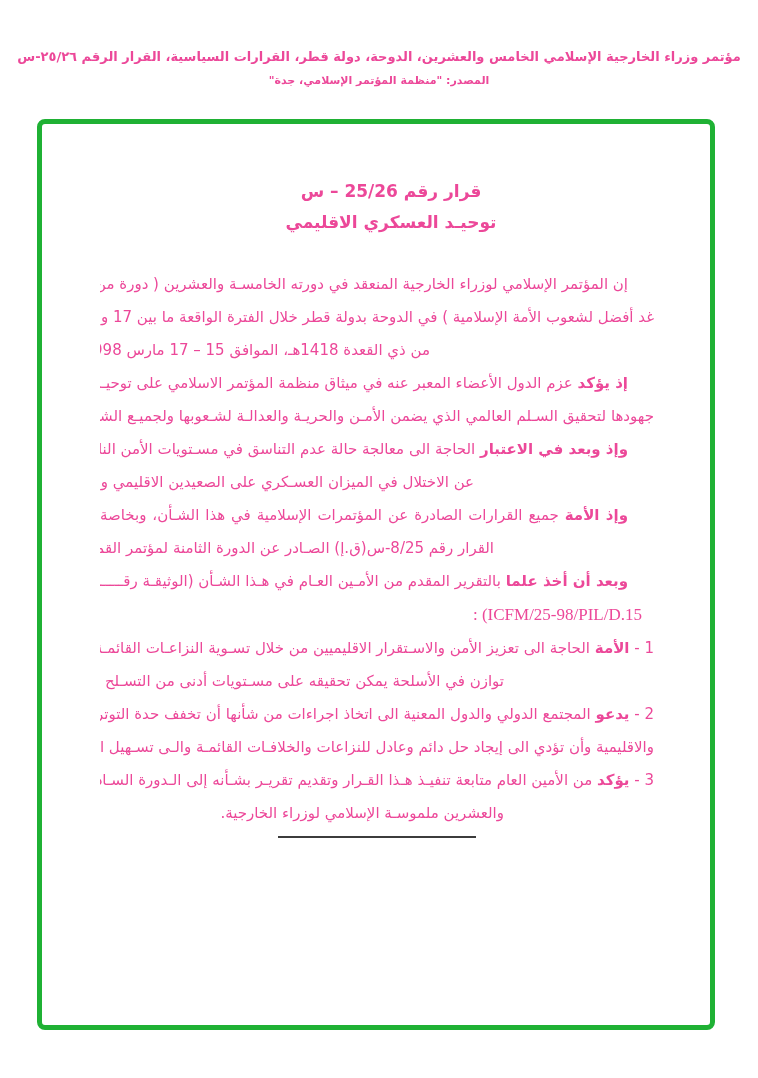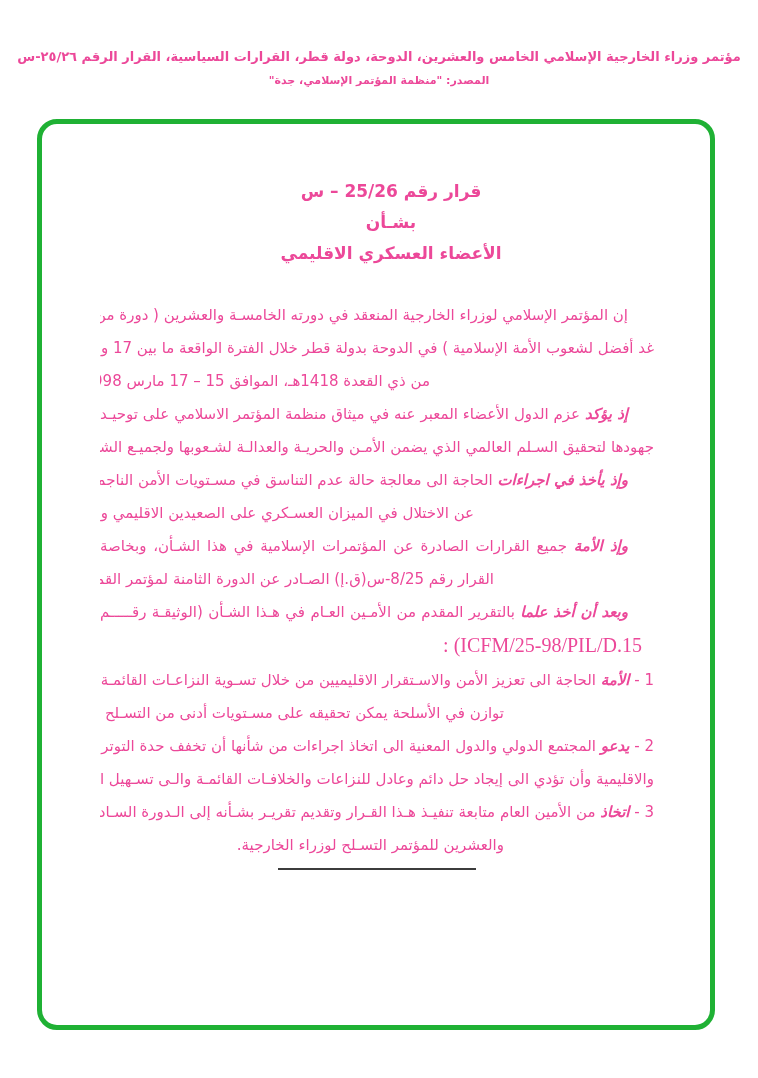--- a/index.html
+++ b/index.html
@@ -39,21 +39,21 @@
     margin-top: 5px;
   }
   
   .frame {
     position: absolute;
     left: 37px;
     top: 112px;
     width: 668px;
     height: 901px;
     border: 5px solid #1fb134;
-    border-radius: 20px;
+    border-radius: 8px;
     background: #ffffff;
   }
   .content {
     direction: rtl;
     text-align: right;
     padding: 52px 56px 0 58px;
   }
   
   .title-block {
     text-align: center;
@@ -81,27 +81,27 @@
   }
   .rline { text-align: right; }
   .ind   { padding-right: 26px; }
   .pr12  { padding-right: 12px; }
   .pr20  { padding-right: 20px; }
   .pr150 { padding-right: 150px; }
   .pr160 { padding-right: 160px; }
   .pr180 { padding-right: 180px; }
   .pr210 { padding-right: 210px; }
   .pr224 { padding-right: 224px; }
-  .b { font-weight: bold; font-style: italic; }
+  .b { font-weight: bold; }
   .ltr {
     direction: ltr;
     unicode-bidi: isolate;
     display: inline-block;
     font-family: "Liberation Serif", serif;
-    font-size: 20px;
+    font-size: 17px;
   }
   .divider {
     width: 198px;
     border-top: 2px solid #3c3c3c;
     margin: 6px auto 0 auto;
   }
 </style>
 </head>
 <body>
 
@@ -110,51 +110,50 @@
   <div class="doc-header">
     <div class="h1">مؤتمر وزراء الخارجية الإسلامي الخامس والعشرين، الدوحة، دولة قطر، القرارات السياسية، القرار الرقم ٢٥/٢٦-س</div>
     <div class="h2">المصدر:  "منظمة المؤتمر الإسلامي، جدة"</div>
   </div>
 
   <div class="frame">
     <div class="content">
 
       <div class="title-block">
         <div class="t">قرار رقم 25/26 – س</div>
-        <div class="t">بشـأن</div>
-        <div class="t">الأعضاء العسكري الاقليمي</div>
+        <div class="t">توحيـد العسكري الاقليمي</div>
       </div>
 
       <div class="res-body">
 
         <div class="ln jline ind">إن المؤتمر الإسلامي لوزراء الخارجية المنعقد في دورته الخامسـة والعشرين ( دورة من أجـل</div>
         <div class="ln jline">غد أفضل لشعوب الأمة الإسلامية ) في الدوحة بدولة قطر خلال الفترة الواقعة ما بين 17 و 19</div>
         <div class="ln rline pr224">من ذي القعدة 1418هـ، الموافق 15 – 17 مارس 1998 ،</div>
 
         <div class="ln jline ind"><span class="b">إذ يؤكد</span><span> عزم الدول الأعضاء المعبر عنه في ميثاق منظمة المؤتمر الاسلامي على توحيـد</span></div>
         <div class="ln jline">جهودها لتحقيق السـلم العالمي الذي يضمن الأمـن والحريـة والعدالـة لشـعوبها ولجميـع الشـعوب</div>
 
 
-        <div class="ln jline ind"><span class="b">وإذ يأخذ في اجراءات</span><span> الحاجة الى معالجة حالة عدم التناسق في مسـتويات الأمن الناجمة</span></div>
+        <div class="ln jline ind"><span class="b">وإذ وبعد في الاعتبار</span><span> الحاجة الى معالجة حالة عدم التناسق في مسـتويات الأمن الناجمة</span></div>
         <div class="ln rline pr180">عن الاختلال في الميزان العسـكري على الصعيدين الاقليمي ودون الاقليمي ،</div>
 
         <div class="ln jline ind"><span class="b">وإذ الأمة</span><span> جميع القرارات الصادرة عن المؤتمرات الإسلامية في هذا الشـأن، وبخاصة</span></div>
         <div class="ln rline pr160">القرار رقم 8/25-س(ق.إ) الصـادر عن الدورة الثامنة لمؤتمر القمة الإسلامي الثامن،</div>
 
         <div class="ln jline ind"><span class="b">وبعد أن أخذ علما</span><span> بالتقرير المقدم من الأمـين العـام في هـذا الشـأن (الوثيقـة رقـــــم</span></div>
         <div class="ln rline pr12"><span class="ltr">: (ICFM/25-98/PIL/D.15</span></div>
 
         <div class="ln jline"><span>1 -</span> <span class="b">الأمة</span><span> الحاجة الى تعزيز الأمن والاسـتقرار الاقليميين من خلال تسـوية النزاعـات القائمـة وتـأمين</span></div>
         <div class="ln rline pr150">توازن في الأسلحة يمكن تحقيقه على مسـتويات أدنى من التسـلح .</div>
 
         <div class="ln jline"><span>2 -</span> <span class="b">يدعو</span><span> المجتمع الدولي والدول المعنية الى اتخاذ اجراءات من شأنها أن تخفف حدة التوترات العالميـة</span></div>
         <div class="ln jline">والاقليمية وأن تؤدي الى إيجاد حل دائم وعادل للنزاعات والخلافـات القائمـة والـى تسـهيل اتخـاذ</div>
 
-        <div class="ln jline"><span>3 -</span> <span class="b">اتخاذ</span><span> من الأمين العام متابعة تنفيـذ هـذا القـرار وتقديم تقريـر بشـأنه إلى الـدورة السـادسـة</span></div>
-        <div class="ln rline pr150">والعشرين للمؤتمر التسـلح لوزراء الخارجية.</div>
+        <div class="ln jline"><span>3 -</span> <span class="b">يؤكد</span><span> من الأمين العام متابعة تنفيـذ هـذا القـرار وتقديم تقريـر بشـأنه إلى الـدورة السـادسـة</span></div>
+        <div class="ln rline pr150">والعشرين ملموسـة الإسلامي لوزراء الخارجية.</div>
 
       </div>
 
       <div class="divider"></div>
 
     </div>
   </div>
 
 </div>
 

